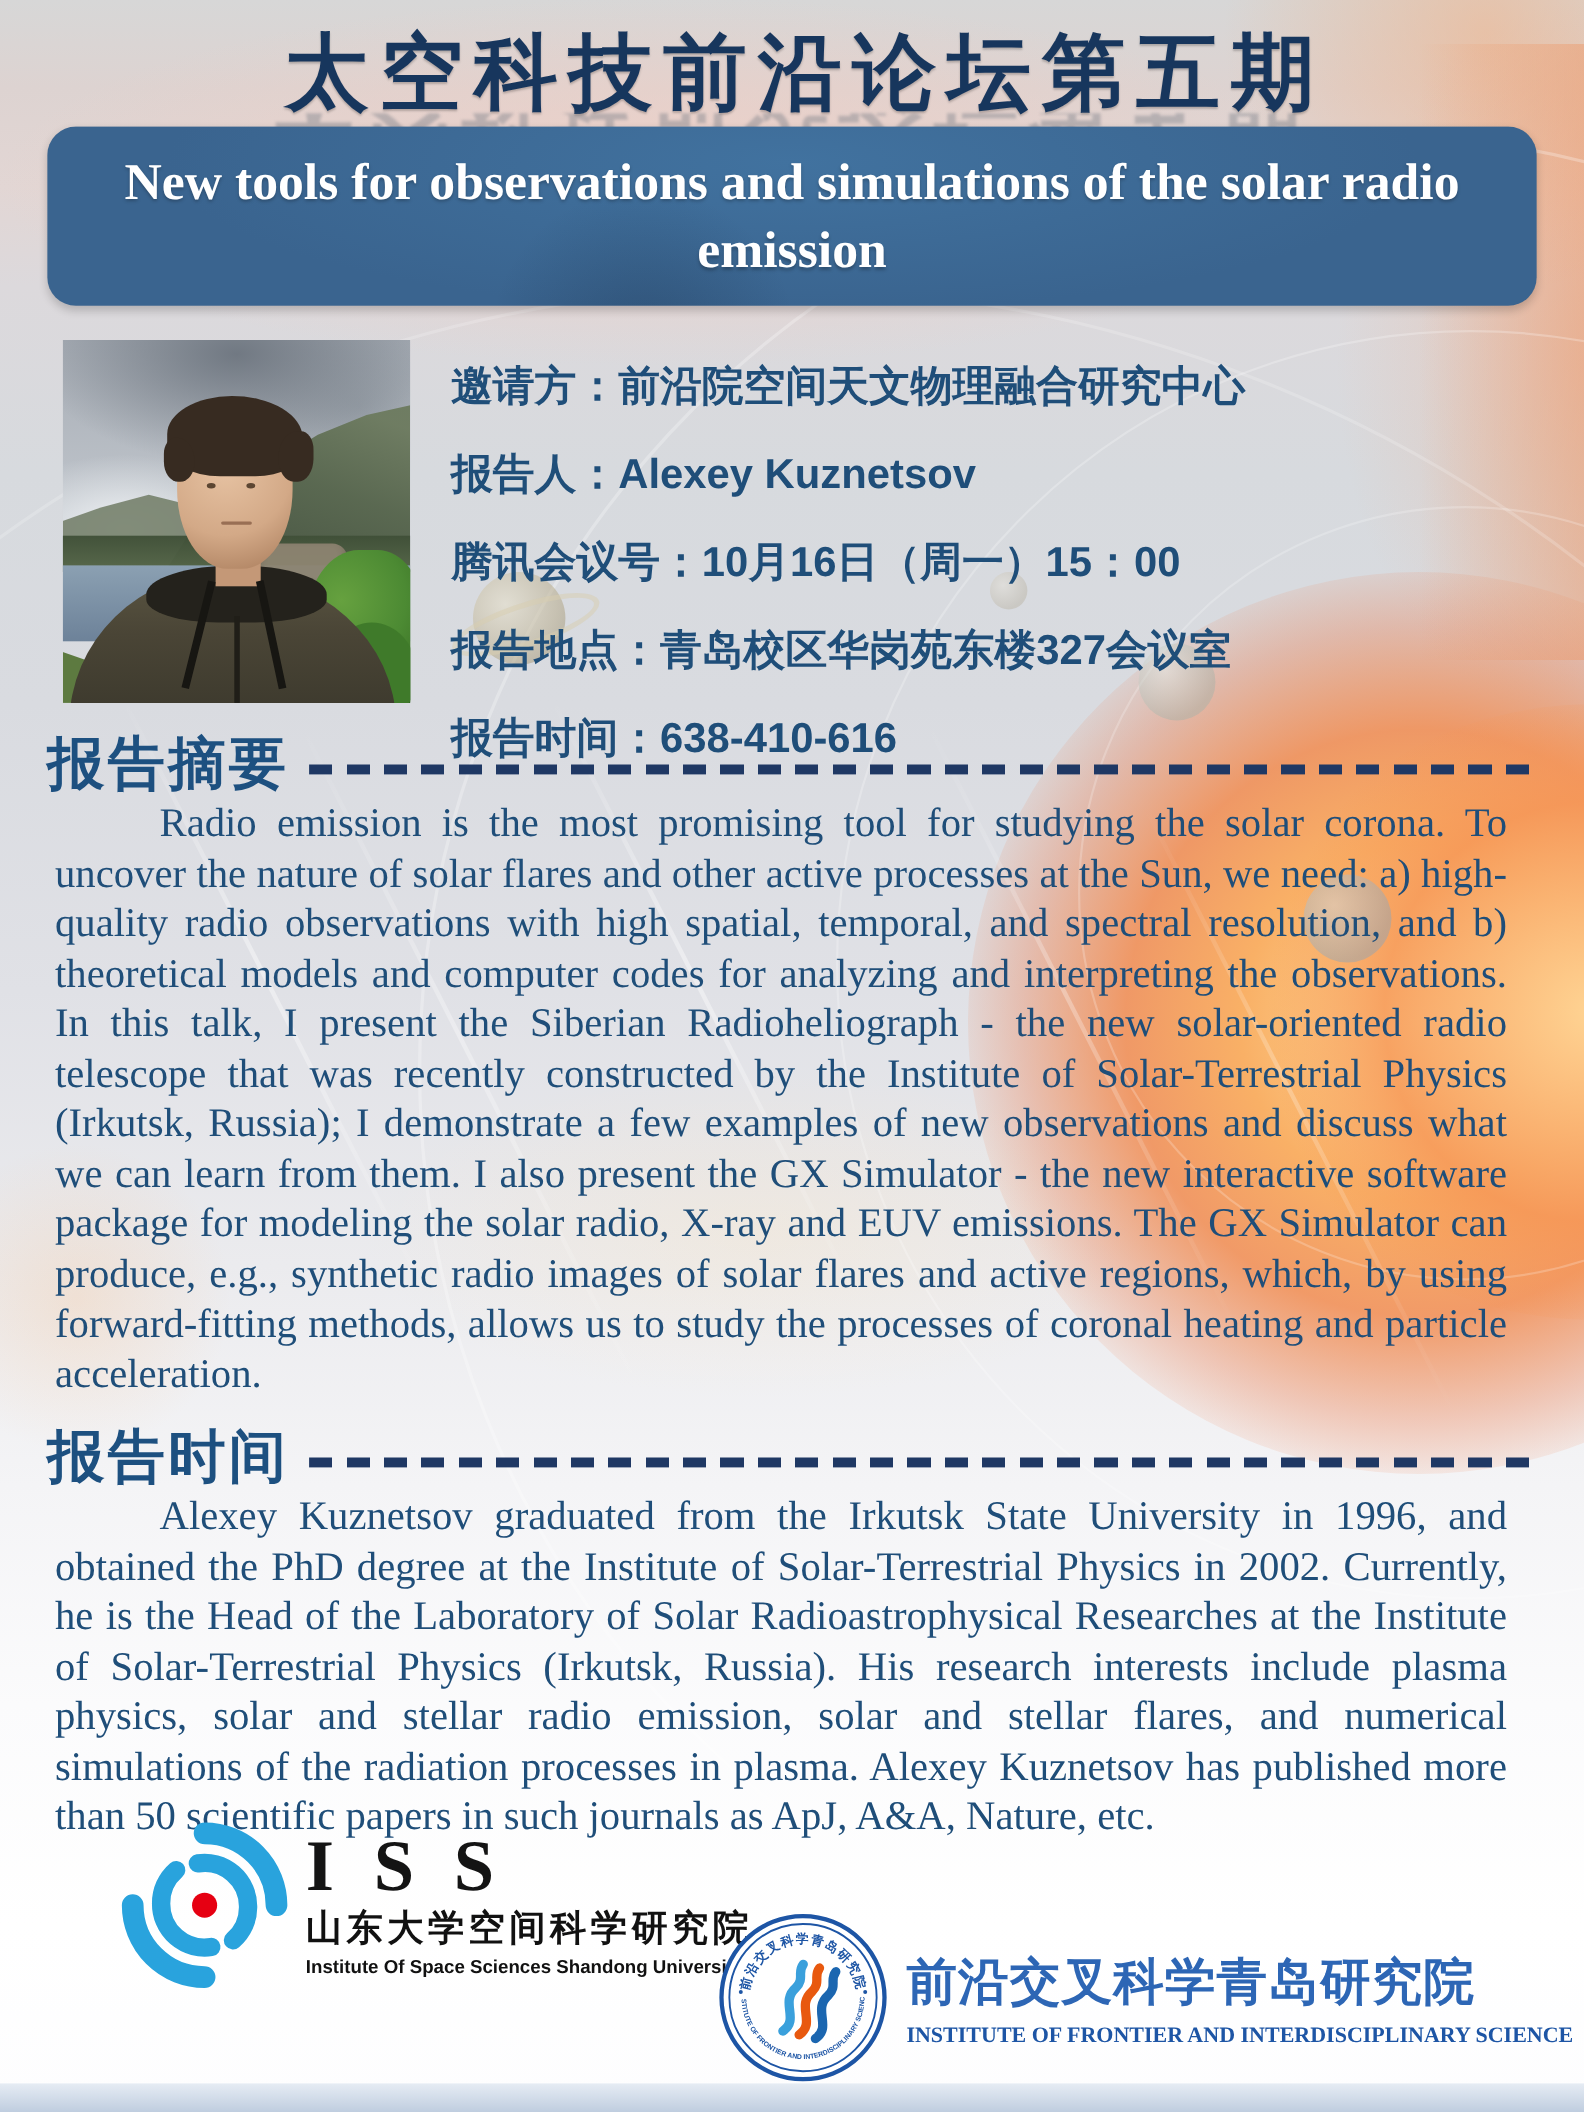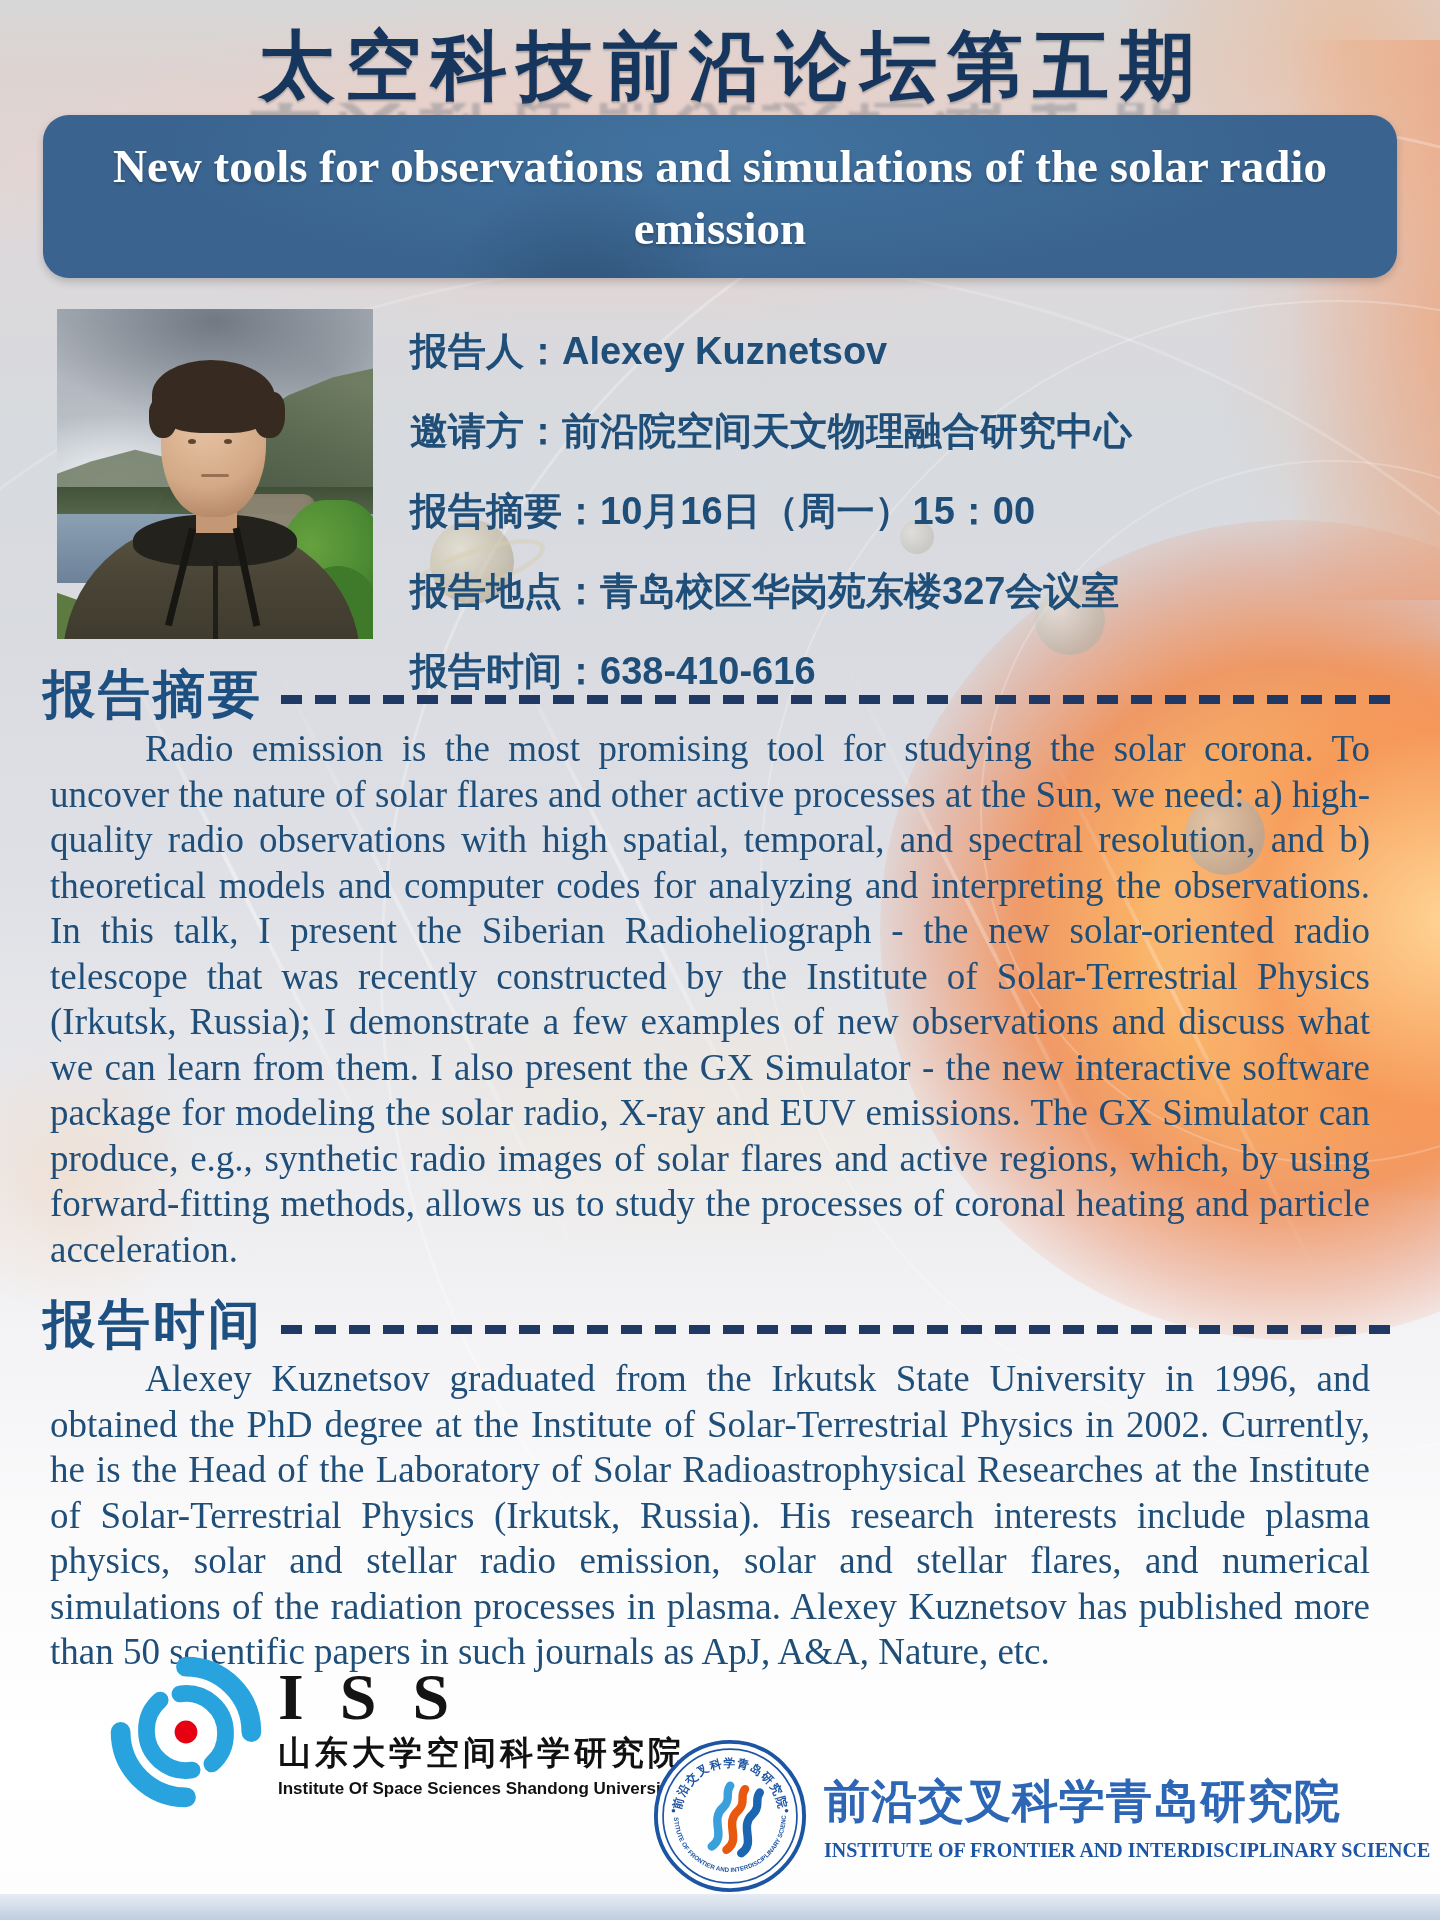--- a/index.html
+++ b/index.html
@@ -191,23 +191,23 @@
     <div class="ph ph-head"></div>
     <div class="ph ph-hair"></div>
     <div class="ph ph-tuft-l"></div>
     <div class="ph ph-tuft-r"></div>
     <div class="ph ph-eye ph-eye-l"></div>
     <div class="ph ph-eye ph-eye-r"></div>
     <div class="ph ph-mouth"></div>
   </div>
 
   <div class="info-list">
+    <div class="info-line"><span>邀请方：</span><span>前沿院空间天文物理融合研究中心</span></div>
     <div class="info-line"><span>报告人：</span><span>Alexey Kuznetsov</span></div>
-    <div class="info-line"><span>邀请方：</span><span>前沿院空间天文物理融合研究中心</span></div>
-    <div class="info-line"><span>报告摘要：</span><span>10月16日（周一）15：00</span></div>
+    <div class="info-line"><span>腾讯会议号：</span><span>10月16日（周一）15：00</span></div>
     <div class="info-line"><span>报告地点：</span><span>青岛校区华岗苑东楼327会议室</span></div>
     <div class="info-line"><span>报告时间：</span><span>638-410-616</span></div>
   </div>
 
   <div class="section-heading-row abstract-heading-row">
     <span class="section-heading">报告摘要</span>
     <span class="dashed-rule"></span>
   </div>
   <p class="body-text abstract-text">Radio emission is the most promising tool for studying the solar corona. To uncover the nature of solar flares and other active processes at the Sun, we need: a) high-quality radio observations with high spatial, temporal, and spectral resolution, and b) theoretical models and computer codes for analyzing and interpreting the observations. In this talk, I present the Siberian Radioheliograph - the new solar-oriented radio telescope that was recently constructed by the Institute of Solar-Terrestrial Physics (Irkutsk, Russia); I demonstrate a few examples of new observations and discuss what we can learn from them. I also present the GX Simulator - the new interactive software package for modeling the solar radio, X-ray and EUV emissions. The GX Simulator can produce, e.g., synthetic radio images of solar flares and active regions, which, by using forward-fitting methods, allows us to study the processes of coronal heating and particle acceleration.</p>
 

